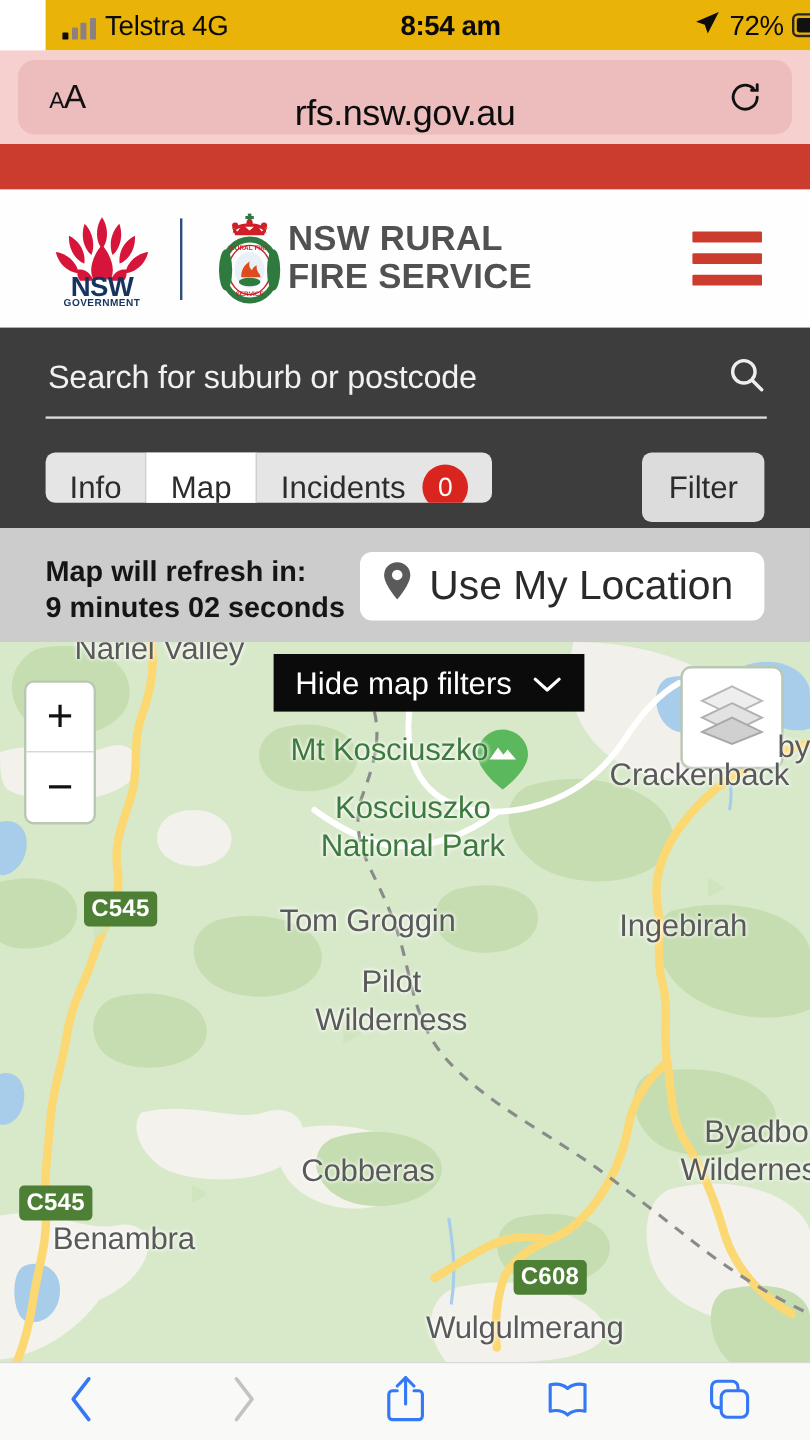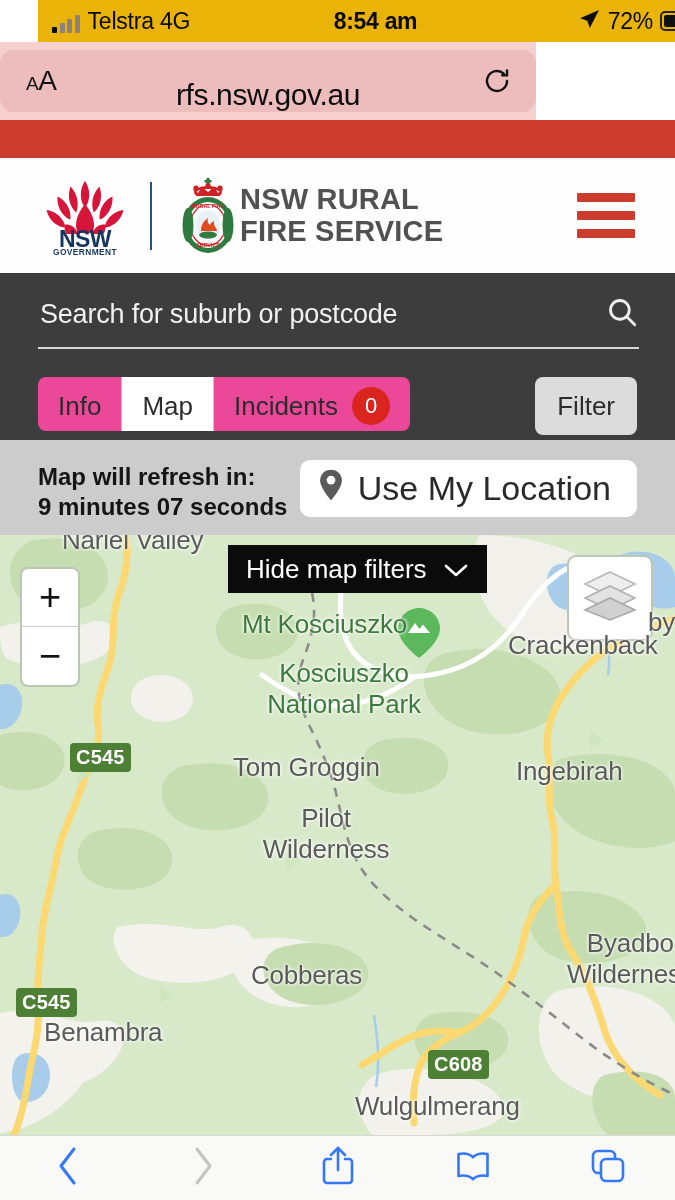--- a/index.html
+++ b/index.html
@@ -34,21 +34,21 @@
     position: relative; padding: 2px;
   }
   .batt::after {
     content: ""; position: absolute; right: -5px; top: 6px; width: 3px; height: 7px;
     background: #2a2424; border-radius: 0 2px 2px 0;
   }
   .batt b { display: block; height: 100%; width: 72%; background: #111; border-radius: 2px; }
 
   
   .urlbar-wrap {
-    position: absolute; top: 42px; left: 0; width: 536px; height: 78px;
+    position: absolute; top: 42px; left: 0; width: 675px; height: 78px;
     background: #f6cfcf; display: flex; align-items: center; justify-content: center;
   }
   .urlbar {
     width: 645px; height: 62px; background: #edbcbc; border-radius: 14px;
     display: flex; align-items: center; position: relative;
   }
   .aa { position: absolute; left: 26px; color: #111; letter-spacing: -0.5px; }
   .aa .s { font-size: 19px; font-weight: 500; }
   .aa .l { font-size: 28px; font-weight: 500; }
   .url-text {
@@ -80,22 +80,22 @@
   
   .darkbar { position: absolute; top: 273px; left: 0; width: 675px; height: 167px; background: #3d3d3d; }
   .search-row { position: absolute; top: 22px; left: 38px; width: 601px; height: 54px; }
   .search-ph {
     position: absolute; left: 2px; top: 4px; font-size: 27px; color: #f1f1f1; letter-spacing: -0.2px;
   }
   .search-underline { position: absolute; bottom: 0; left: 0; width: 601px; height: 2px; background: #d8d8d8; }
   .search-icon { position: absolute; right: 0; top: 0; width: 34px; height: 34px; }
 
   .tabgroup {
-    position: absolute; top: 104px; left: 38px; height: 54px;
-    background: #ec4899; border-radius: 8px; display: flex; overflow: hidden;
+    position: absolute; top: 104px; left: 38px; height: 42px;
+    background: #e5e5e5; border-radius: 8px; display: flex; overflow: hidden;
   }
   .tab {
     display: flex; align-items: center; gap: 14px; padding: 0 20px; height: 58px;
     font-size: 26px; color: #2c2c2c; font-weight: 400; border-right: 1px solid #c6c6c6;
   }
   .tab:last-child { border-right: none; }
   .tab.active { background: #ffffff; font-weight: 500; }
   .badge {
     width: 38px; height: 38px; border-radius: 50%; background: #d9251d; color: #fff;
     font-size: 22px; display: flex; align-items: center; justify-content: center; font-weight: 400;
@@ -288,21 +288,21 @@
     </div>
 
     <div class="filter-btn">
       <span>Filter</span>
     </div>
   </div>
 
   <div class="refreshbar">
     <div class="refresh-text">
       <div>Map will refresh in:</div>
-      <div>9 minutes 07 seconds</div>
+      <div>9 minutes 02 seconds</div>
     </div>
     <div class="loc-btn">
       <span>
         <svg width="26" height="32" viewBox="0 0 24 30">
           <path d="M12 0.6 C6.2 0.6 1.8 5 1.8 10.6 C1.8 18 12 29.4 12 29.4 S22.2 18 22.2 10.6 C22.2 5 17.8 .6 12 .6Z" fill="#5a5a5a"></path>
           <circle cx="12" cy="10.4" r="4.1" fill="#fdfdfd"></circle>
         </svg>
       </span>
       <span>Use My Location</span>
     </div>

